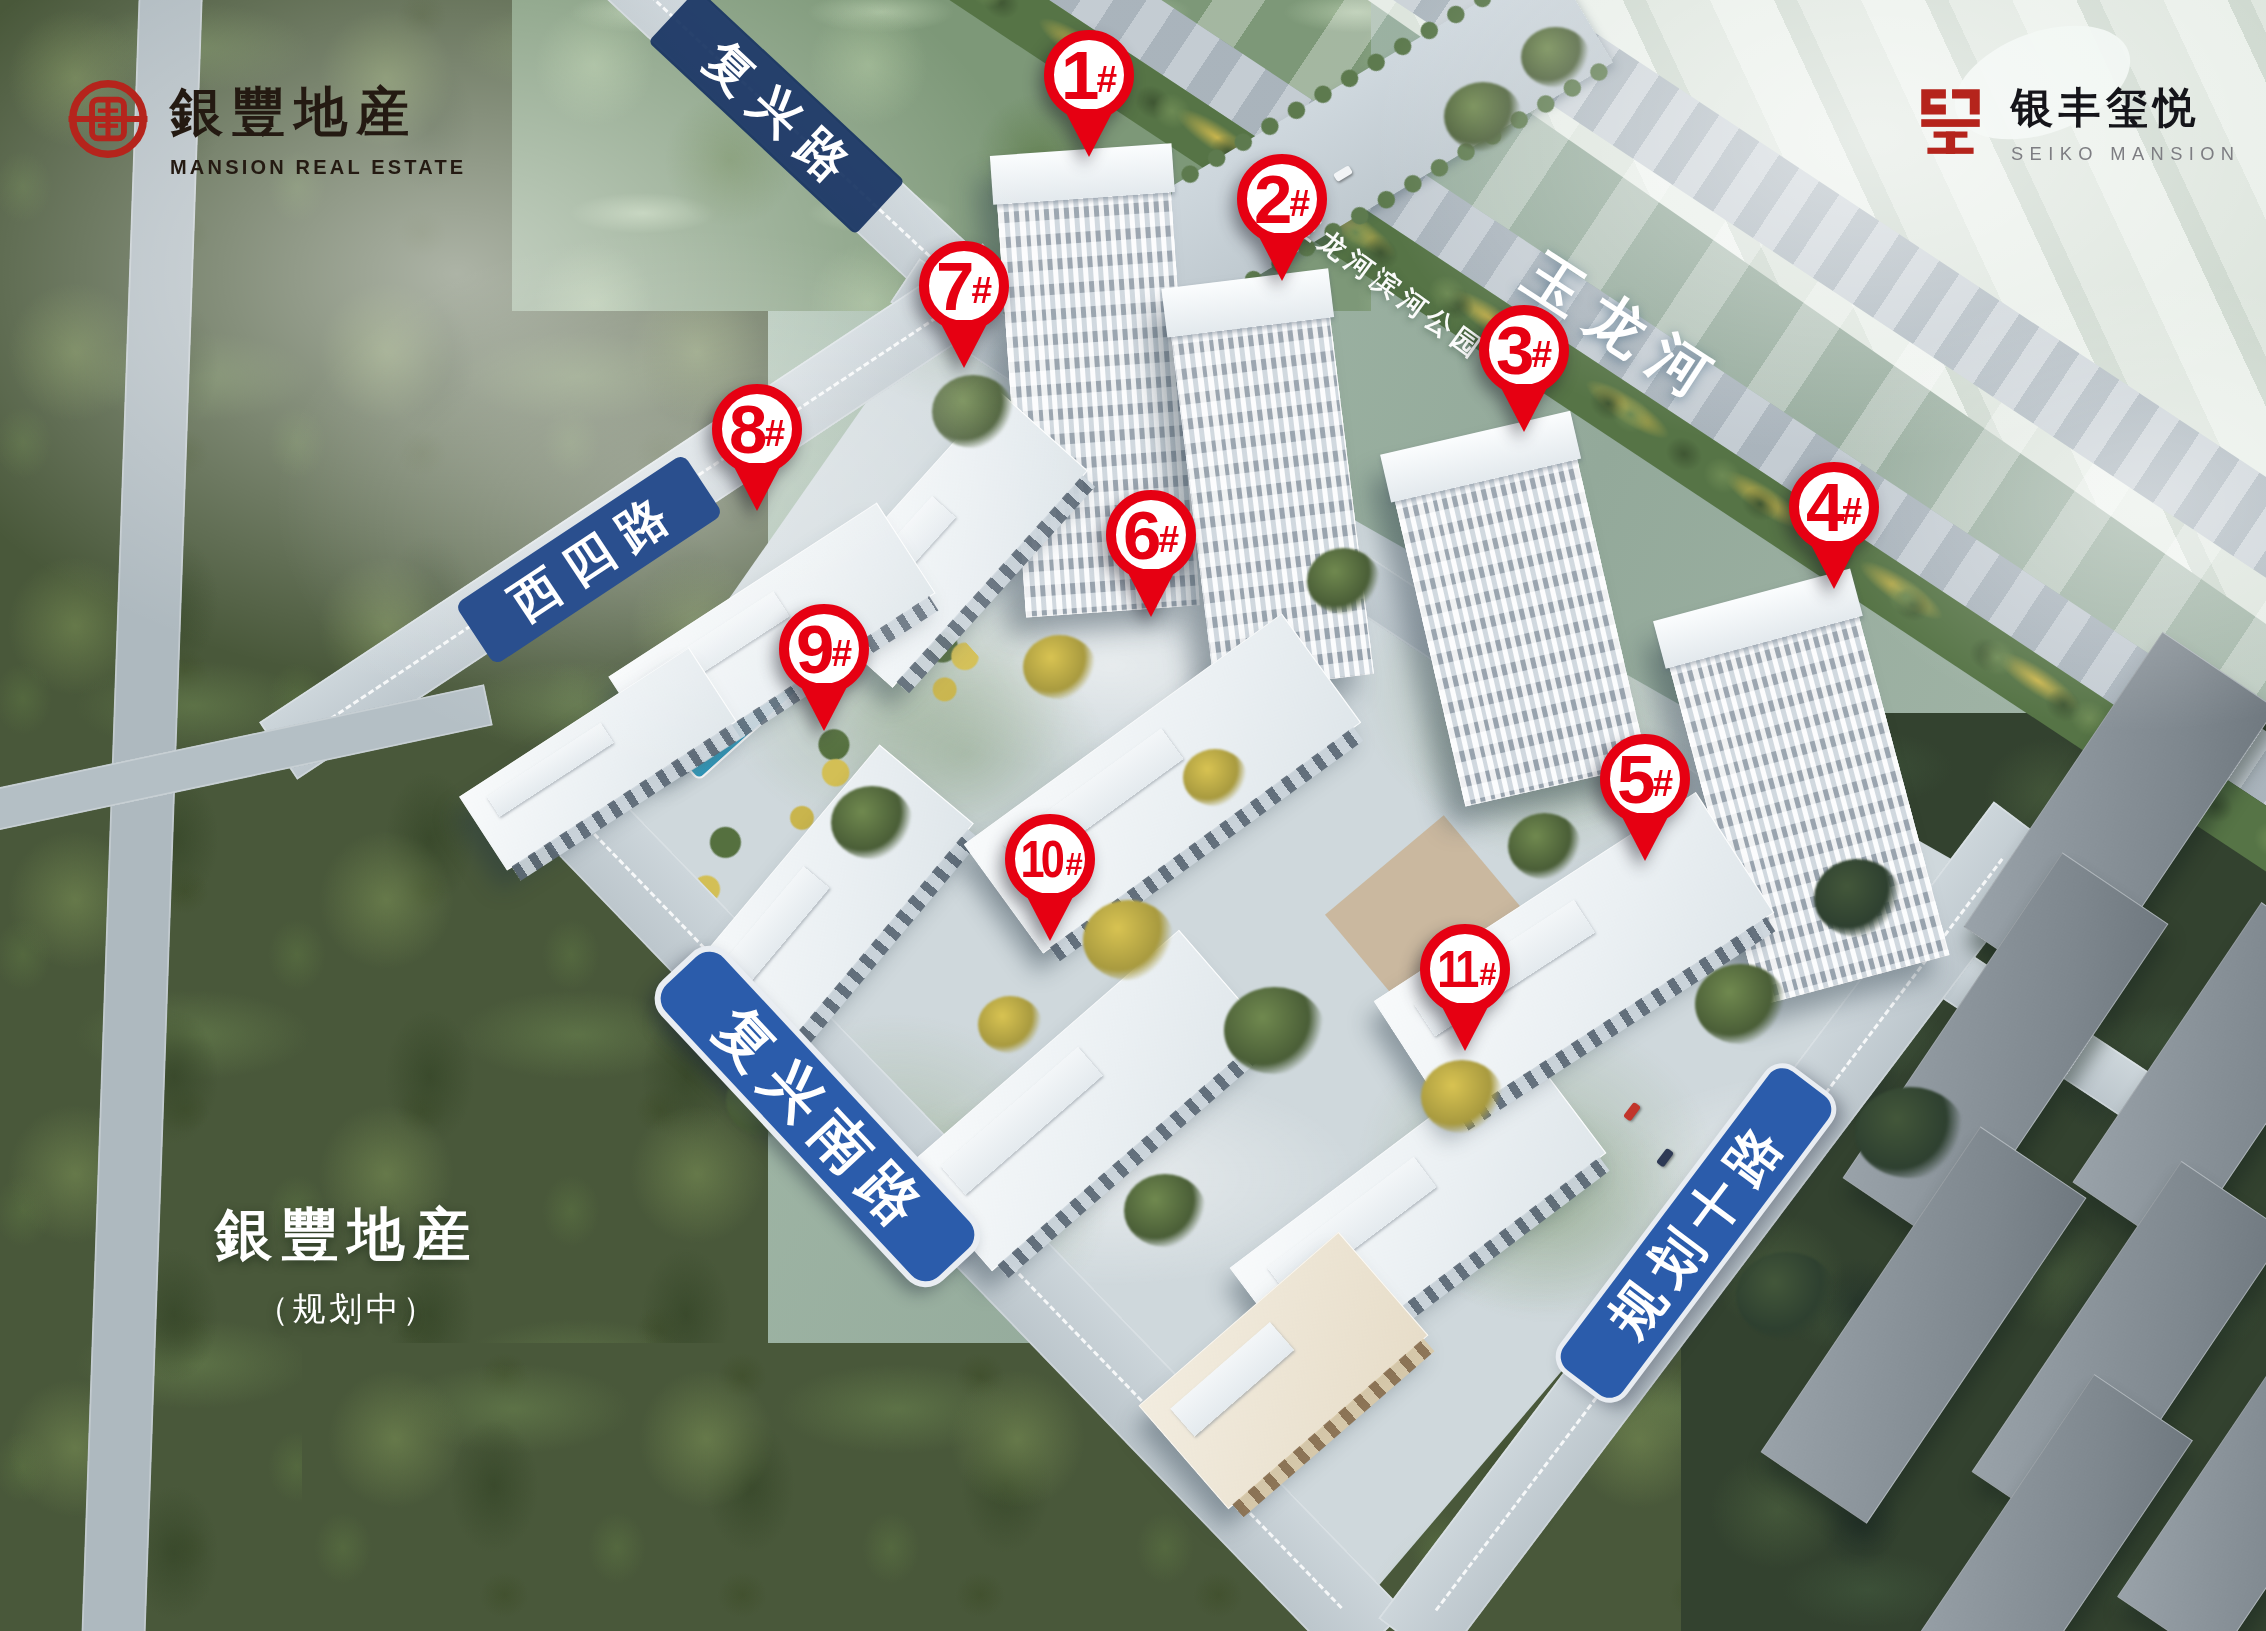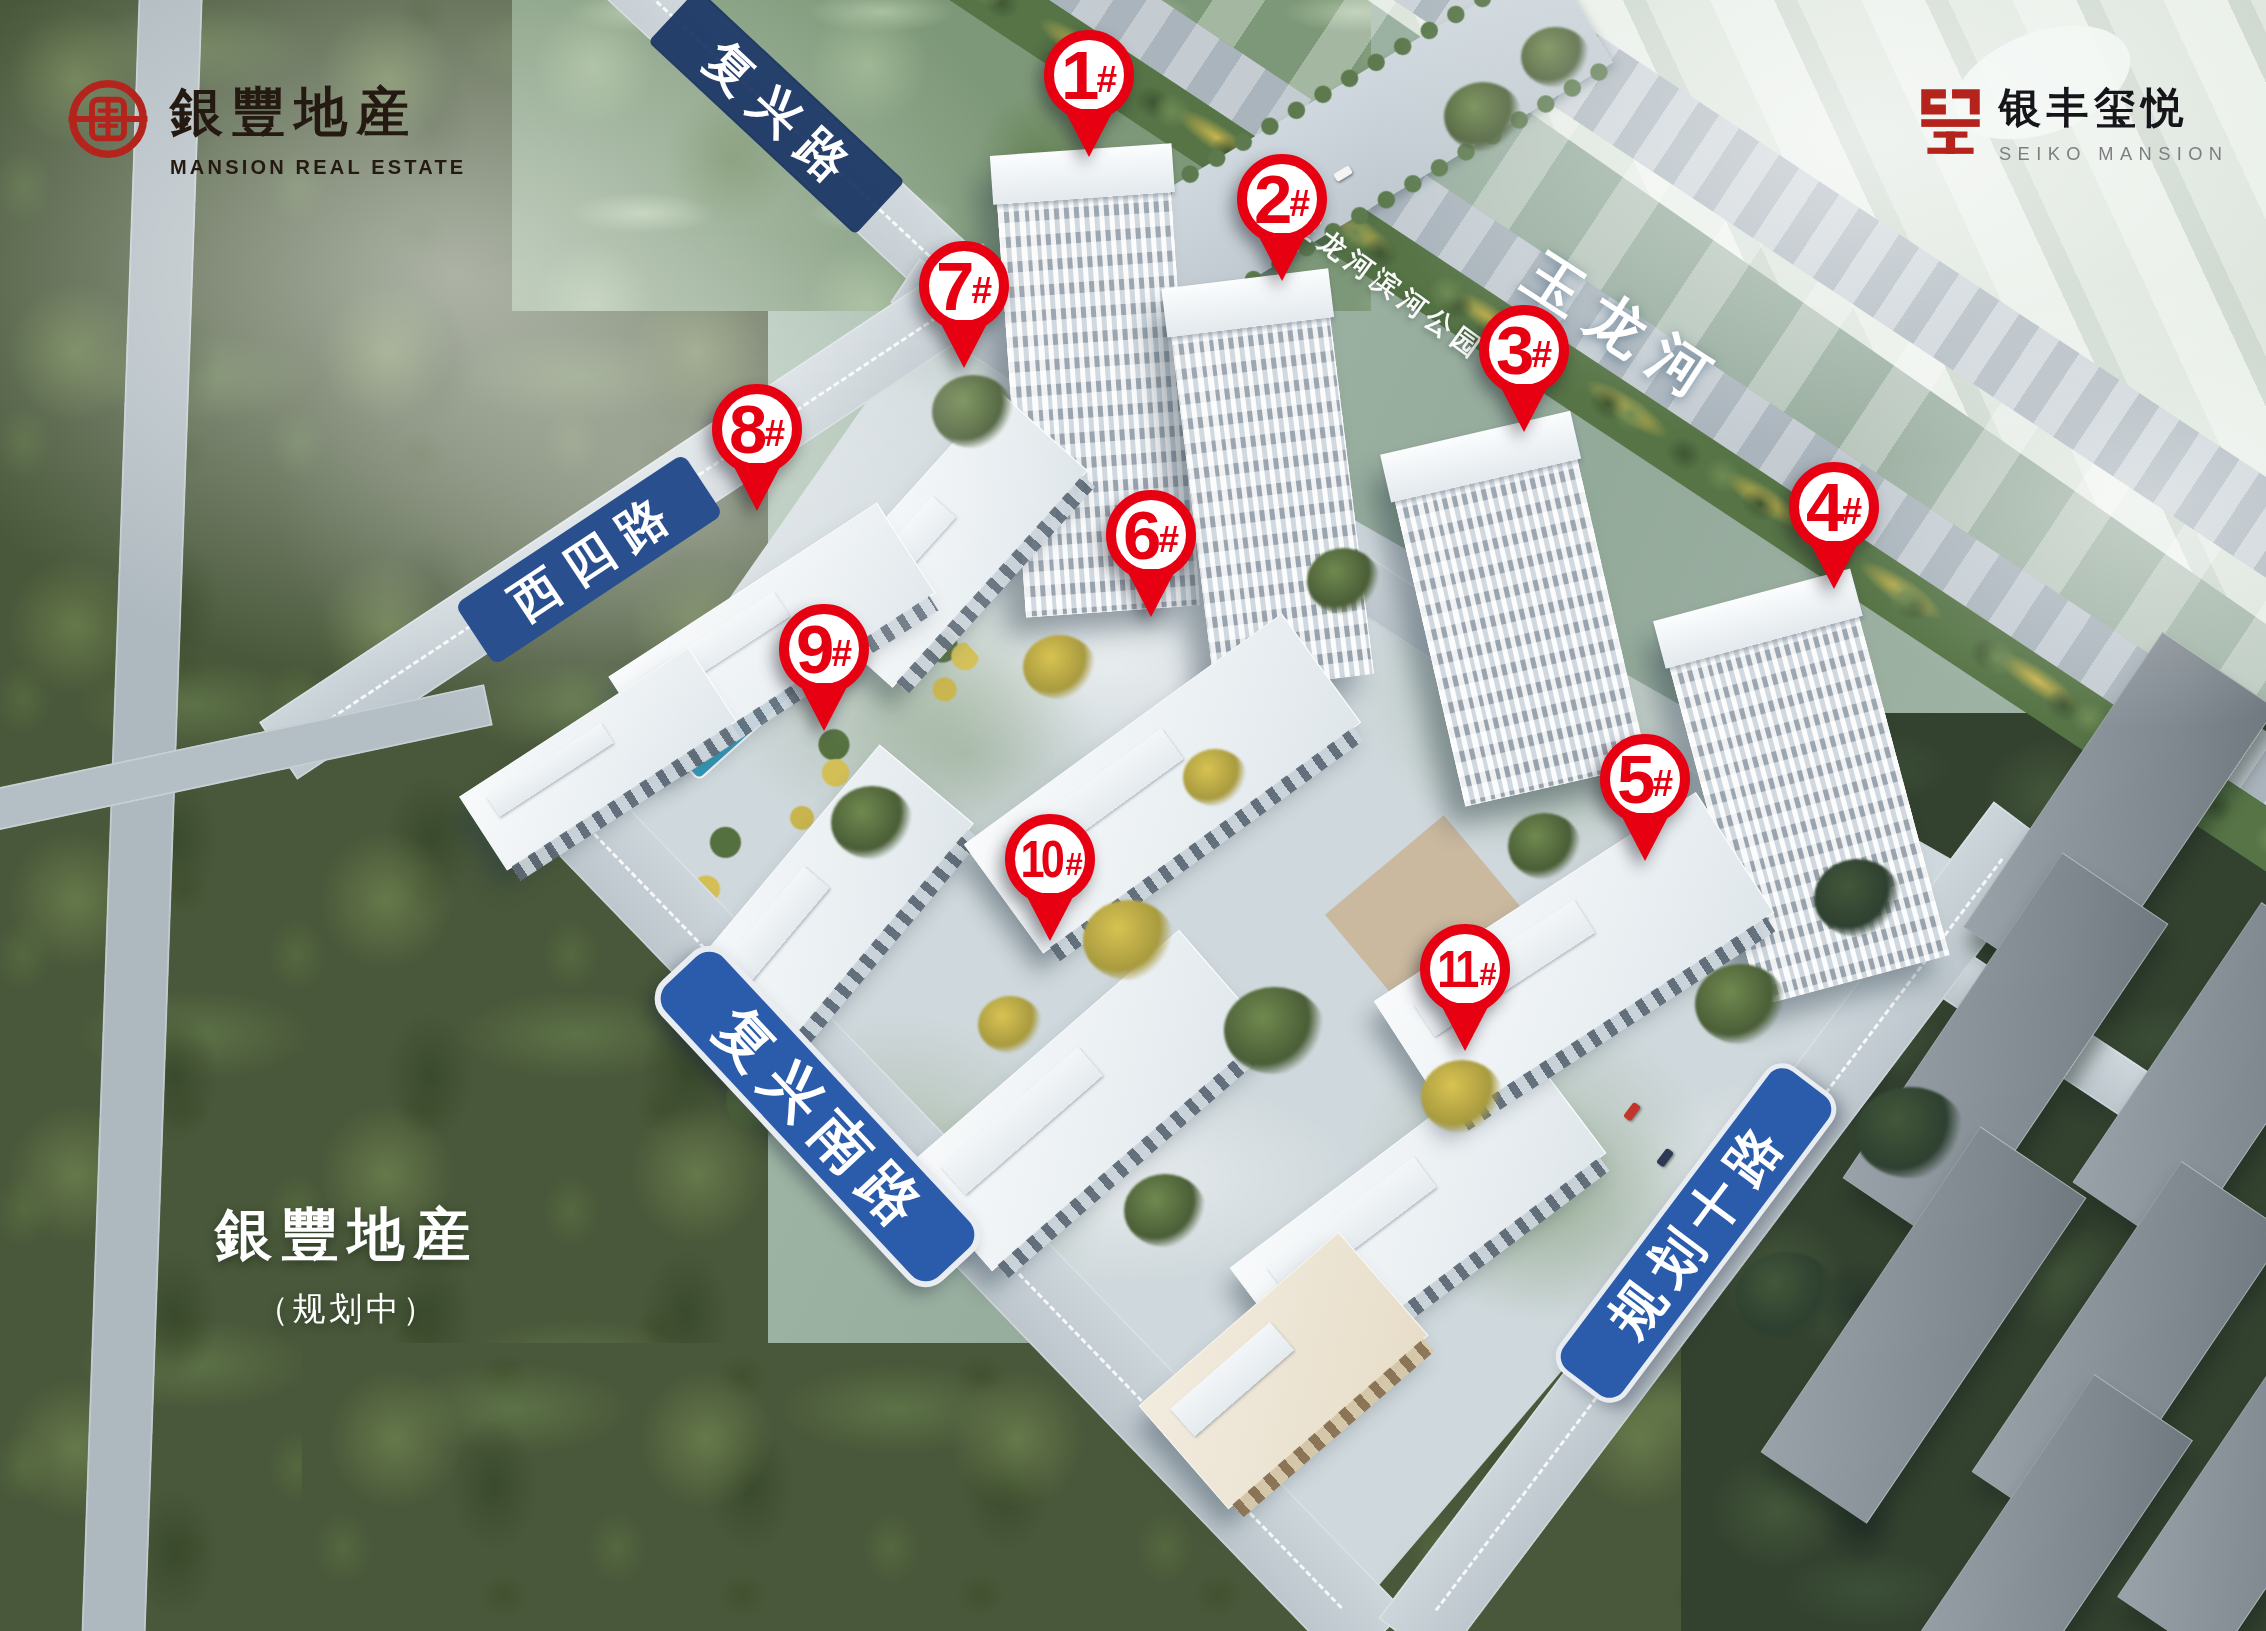--- a/index.html
+++ b/index.html
@@ -152,21 +152,21 @@
     border-left:25.6px solid transparent;border-right:25.6px solid transparent;border-top:48px solid #e60012;}
   .m1{left:1036px;top:30px;}  .m2{left:1229px;top:154px;} .m3{left:1471px;top:305px;}
   .m4{left:1781px;top:462px;} .m5{left:1592px;top:734px;} .m6{left:1098px;top:490px;}
   .m7{left:911px;top:241px;}  .m8{left:704px;top:384px;}  .m9{left:771px;top:604px;}
   .m10{left:997px;top:814px;} .m11{left:1412px;top:924px;}
 
   
   .dev-logo{position:absolute;z-index:36;left:66px;top:77px;display:flex;align-items:flex-start;gap:20px;color:#241a12;}
   .dev-cn{font-size:53px;font-weight:bold;letter-spacing:9.1px;font-family:Liberation Sans, sans-serif;}
   .dev-en{font-size:20px;font-weight:bold;letter-spacing:3.2px;margin-top:7.3px;}
-  .proj-logo{position:absolute;z-index:36;left:1912px;top:80px;display:flex;align-items:center;gap:10px;}
+  .proj-logo{position:absolute;z-index:36;left:1912px;top:80px;display:flex;align-items:center;gap:22px;}
   .proj-cn{font-size:42px;font-weight:600;letter-spacing:5.5px;color:#15151a;font-family:"Liberation Serif","DejaVu Serif",serif;}
   .proj-en{font-size:18.3px;letter-spacing:6.4px;color:#7d7d82;margin-top:7.3px;}
 </style>
 </head>
 <body>
 
 <div id="stage">
 
   <div class="forest" style="left:-18.3px;top:-18.3px;width:786px;height:1668px;"></div>
   <div class="forest" style="left:302px;top:1343px;width:1425px;height:307px;"></div>

